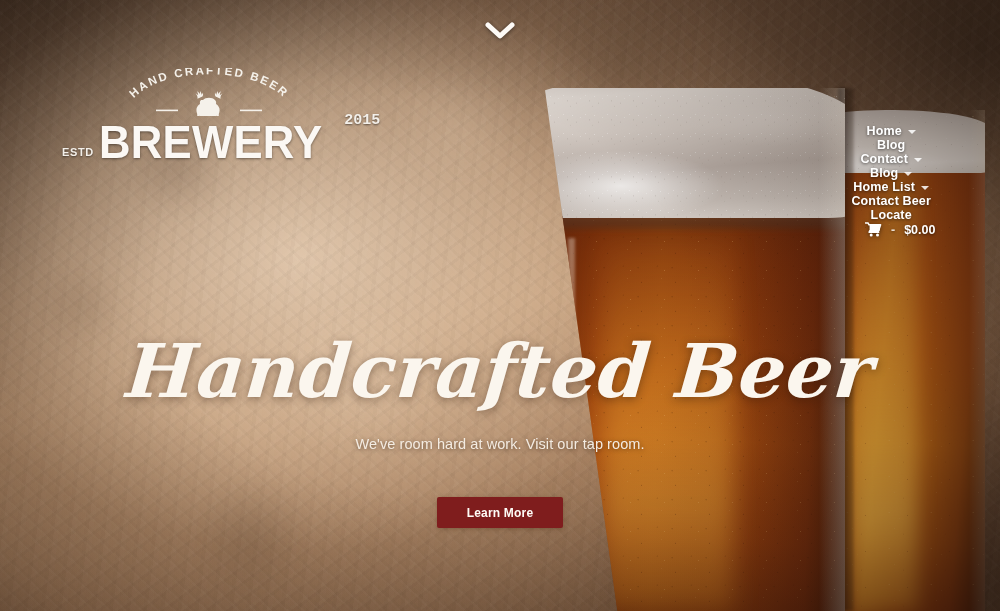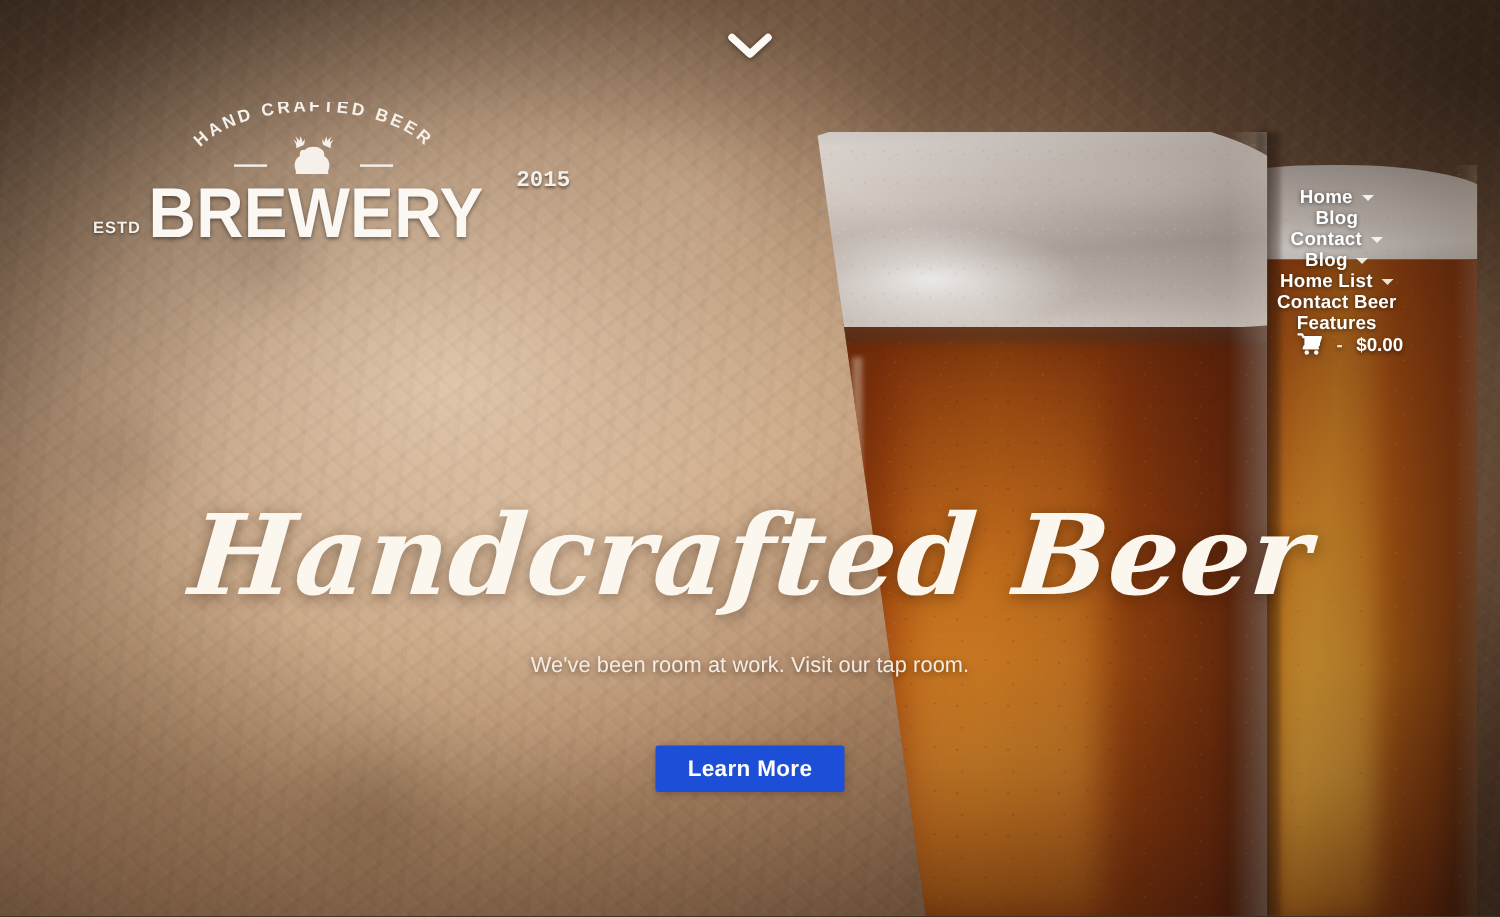--- a/index.html
+++ b/index.html
@@ -250,24 +250,24 @@
   .hero-sub {
     margin-top:28px;
     font-size:14.5px; font-weight:400; color:#f4ece2;
     letter-spacing:.005em;
     text-shadow:0 1px 4px rgba(40,22,10,.55);
   }
   .hero-btn {
     margin-top:45px;
     width:126px; height:31px;
     display:flex; align-items:center; justify-content:center;
-    background:#1d4ed8;
+    background:#7f1d1d;
     border:none; border-radius:2px; cursor:pointer;
     font-family:"Liberation Sans", sans-serif;
-    font-size:15px; font-weight:700; color:#fffdf8;
+    font-size:12px; font-weight:700; color:#fffdf8;
     letter-spacing:.015em;
     box-shadow:0 1px 4px rgba(60,34,8,.30);
   }
 </style>
 </head>
 <body>
 
 <div id="stage">
 
   <div class="bg-base"></div>
@@ -368,37 +368,37 @@
       <div class="nav-item">
         <span>Home List</span>
         <span class="caret"></span>
       </div>
 
       <div class="nav-item">
         <span>Contact Beer</span>
       </div>
 
       <div class="nav-item">
-        <span>Features</span>
+        <span>Locate</span>
       </div>
 
       <div class="cart">
         <span>
           <svg width="17" height="15" viewBox="0 0 17 15" aria-hidden="true">
             <path d="M0.4,0.9 h2.6 l1.0,1.9 h11.6 l-2.0,5.9 h-8.9 l-0.6,1.5 h9.6" fill="none" stroke="#ffffff" stroke-width="1.5" stroke-linecap="round" stroke-linejoin="round"></path>
             <rect x="4.6" y="2.9" width="10.3" height="5.7" fill="#ffffff"></rect>
             <circle cx="6.2" cy="13.0" r="1.5" fill="#ffffff"></circle>
             <circle cx="12.5" cy="13.0" r="1.5" fill="#ffffff"></circle>
           </svg>
         </span>
         <span class="cart-dash">-</span>
         <span>$0.00</span>
       </div>
     </nav>
 
     <div class="hero">
       <h1 class="hero-title">Handcrafted Beer</h1>
-      <p class="hero-sub">We've been room at work. Visit our tap room.</p>
+      <p class="hero-sub">We've room hard at work. Visit our tap room.</p>
       <button class="hero-btn">Learn More</button>
     </div>
 
   </div>
 </div>
 
 </body></html>

